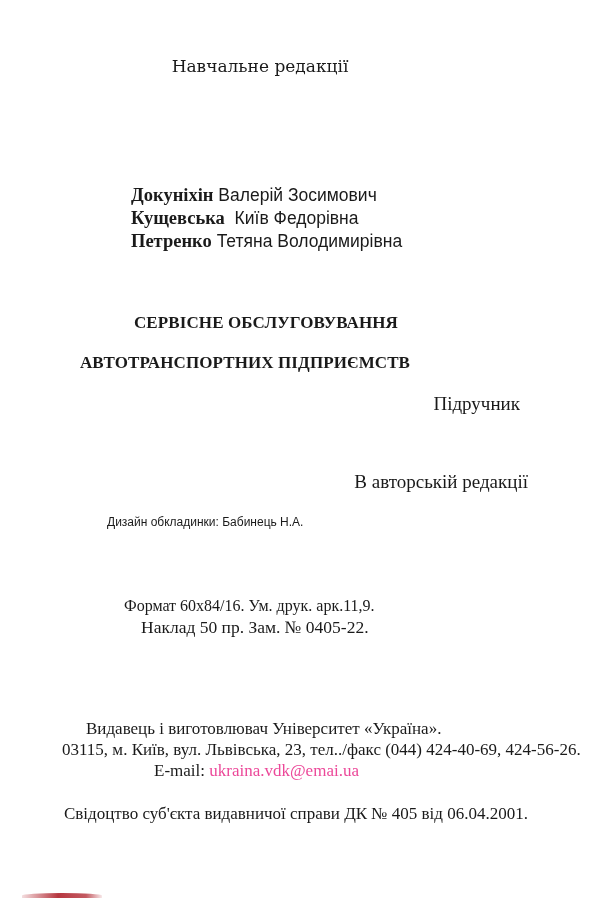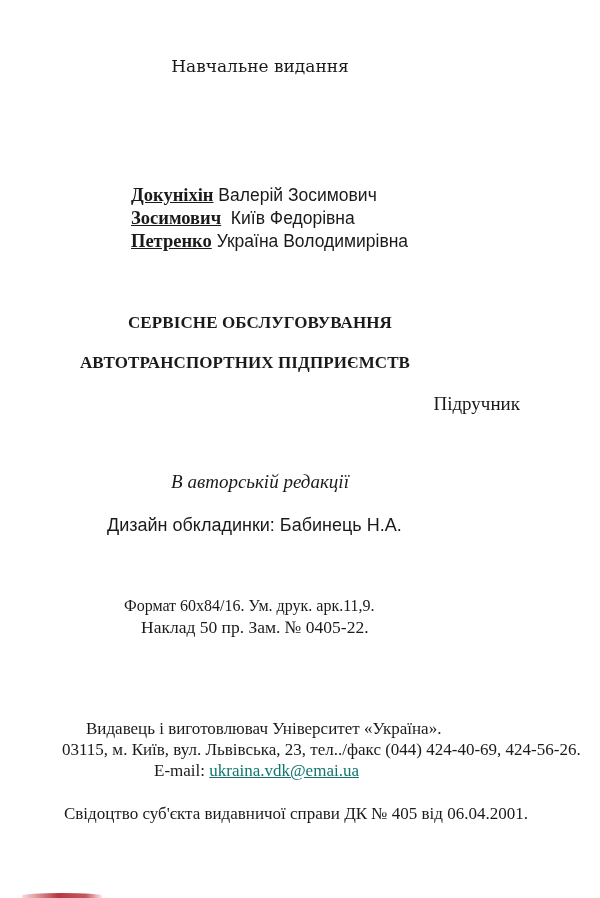--- a/index.html
+++ b/index.html
@@ -37,102 +37,100 @@
       font-size: 17.5px;
       line-height: 23px;
     }
     .authors .author {
       white-space: nowrap;
     }
     .authors .surname {
       font-family: "Liberation Serif", "DejaVu Serif", serif;
       font-weight: bold;
       font-size: 18.5px;
-      text-decoration: underline;
     }
     .title {
       left: 0;
       width: 600px;
       text-align: center;
       font-weight: bold;
       font-size: 17px;
       letter-spacing: 0.1px;
     }
-    .title-1 { top: 314px; left: 0; width: 520px; }
+    .title-1 { top: 314px; left: 0; width: 520px; padding-left: 6px; }
     .title-2 { top: 354px; left: 0; width: 490px; }
     .subtitle {
       top: 394px;
       left: 0;
       width: 520px;
       text-align: right;
       font-size: 19px;
     }
     .edition {
       top: 472px;
       left: 0;
       width: 520px;
-      text-align: center;
-      font-style: italic;
+      text-align: right;
       font-size: 19px;
+      padding-left: 8px;
     }
     .cover {
       top: 516px;
       left: 107px;
       font-family: "Liberation Sans", "DejaVu Sans", sans-serif;
-      font-size: 18px;
+      font-size: 12px;
     }
     .format {
       top: 598px;
       left: 124px;
       font-size: 16px;
     }
     .print-run {
       top: 619px;
       left: 141px;
       font-size: 17.5px;
     }
     .publisher {
       left: 0;
       font-size: 17px;
     }
     .pub-1 { top: 720px; left: 86px; }
     .pub-2 { top: 741px; left: 62px; }
     .pub-3 { top: 762px; left: 154px; }
     .pub-4 { top: 805px; left: 64px; }
     .email-link {
-      color: #0f766e;
-      text-decoration: underline;
+      color: #ec4899;
     }
     .red-mark {
       position: absolute;
       left: 22px;
       top: 893px;
       width: 80px;
       height: 5px;
       border-radius: 50% 50% 0 0;
       background: linear-gradient(to right, rgba(180,30,40,0.15), rgba(170,20,30,0.85) 45%, rgba(170,20,30,0.7) 80%, rgba(180,30,40,0.1));
     }
   </style>
 </head>
 <body>
 
-<div class="line series">Навчальне видання</div>
+<div class="line series">Навчальне редакції</div>
 
 <div class="authors">
   <div class="author">
     <span class="surname">Докуніхін</span>
     <span class="given">Валерій Зосимович</span>
   </div>
   <div class="author">
-    <span class="surname">Зосимович</span>
+    <span class="surname">Кущевська</span>
     &nbsp;<span class="given">Київ Федорівна</span>
   </div>
   <div class="author">
     <span class="surname">Петренко</span>
-    <span class="given">Україна Володимирівна</span>
+    <span class="given">Тетяна Володимирівна</span>
   </div>
 </div>
 
 <div class="line title title-1">СЕРВІСНЕ ОБСЛУГОВУВАННЯ</div>
 <div class="line title title-2">АВТОТРАНСПОРТНИХ ПІДПРИЄМСТВ</div>
 
 <div class="line subtitle">Підручник</div>
 
 <div class="line edition">В авторській редакції</div>
 

